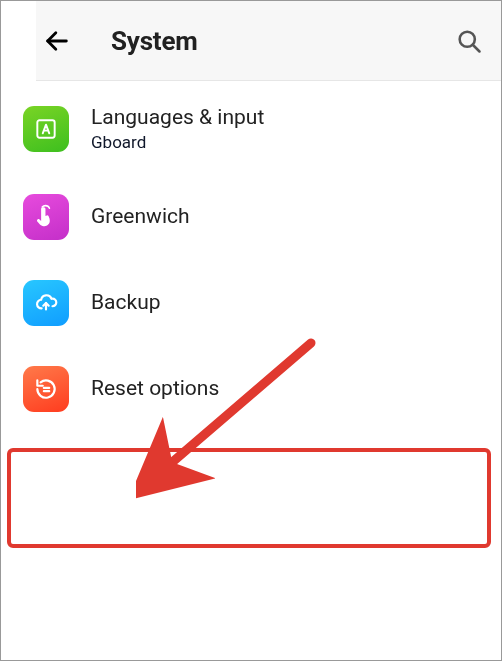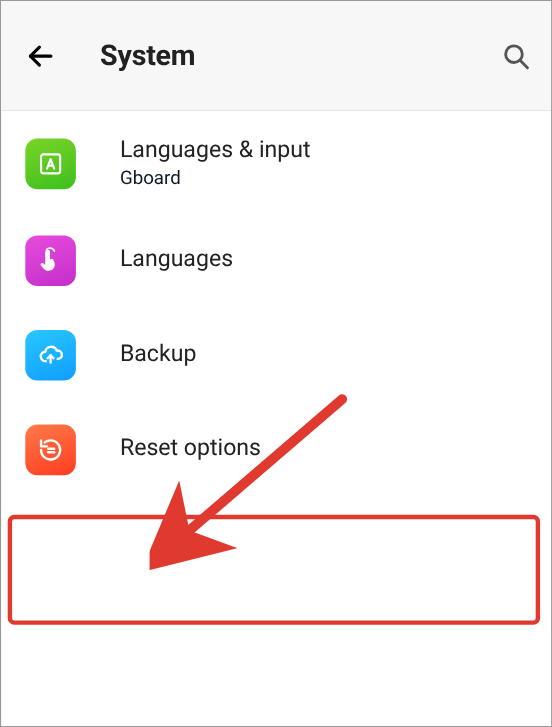--- a/index.html
+++ b/index.html
@@ -4,26 +4,27 @@
 <style>
   * { box-sizing: border-box; margin: 0; padding: 0; }
   html, body { width: 502px; height: 661px; overflow: hidden; }
   body {
     font-family: Roboto, -apple-system, BlinkMacSystemFont, "Segoe UI", Arial, sans-serif;
     background: #fff;
     color: #212121;
     border: 1px solid #999;
   }
   .header {
-    height: 100px;
+    height: 80px;
     background: #f7f7f7;
     display: flex;
     align-items: center;
-    padding: 0 18px 0 22px;
+    padding: 0 18px 0 7px;
     border-bottom: 1px solid #e6e6e6;
+    margin-left: 35px;
   }
   .back-btn {
     width: 28px; height: 28px;
     display: flex; align-items: center; justify-content: center;
     cursor: pointer;
     color: #000;
   }
   .title {
     font-size: 26px;
     font-weight: 700;
@@ -45,21 +46,21 @@
     cursor: pointer;
     position: relative;
   }
   .icon-wrap {
     width: 46px; height: 46px;
     border-radius: 11px;
     display: flex; align-items: center; justify-content: center;
     flex-shrink: 0;
   }
   .icon-wrap svg { width: 26px; height: 26px; }
-  .text-wrap { margin-left: 40px; flex: 1; min-width: 0; }
+  .text-wrap { margin-left: 22px; flex: 1; min-width: 0; }
   .item-title {
     font-size: 21px;
     color: #222;
     font-weight: 400;
     line-height: 1.25;
   }
   .item-sub {
     font-size: 17px;
     color: #0f172a;
     margin-top: 2px;
@@ -118,21 +119,21 @@
   </div>
 
   <div class="item">
     <div class="icon-wrap icon-pink">
       <svg viewBox="0 0 24 24" fill="#fff">
         <path d="M10 3c.8 0 1.5.7 1.5 1.5V11l1.2-.5c.6-.3 1.3 0 1.6.6l.4.9c.5 1.1.8 2.3.8 3.5 0 2.8-2.2 5-5 5h-.7c-1.4 0-2.7-.6-3.6-1.7L4 16.2c-.5-.6-.4-1.5.2-2 .5-.4 1.3-.4 1.8.1l1.5 1.4V4.5C7.5 3.7 8.2 3 9 3h1z"></path>
         <path d="M8.5 2.8a4 4 0 0 1 3-1.3 4 4 0 0 1 3.7 2.5" fill="none" stroke="#fff" stroke-width="1.4" stroke-linecap="round"></path>
       </svg>
     </div>
     <div class="text-wrap">
-      <div class="item-title">Languages</div>
+      <div class="item-title">Greenwich</div>
     </div>
   </div>
 
 
   <div class="item">
     <div class="icon-wrap icon-blue">
       <svg viewBox="0 0 24 24" fill="none" stroke="#fff" stroke-width="2" stroke-linecap="round" stroke-linejoin="round">
         <path d="M18 15a3.5 3.5 0 0 0 0-7c-.3 0-.6 0-.9.1A5 5 0 0 0 7.5 9 4 4 0 0 0 8 17"></path>
         <path d="M12 18v-6"></path>
         <path d="M9.5 14.5 12 12l2.5 2.5"></path>

